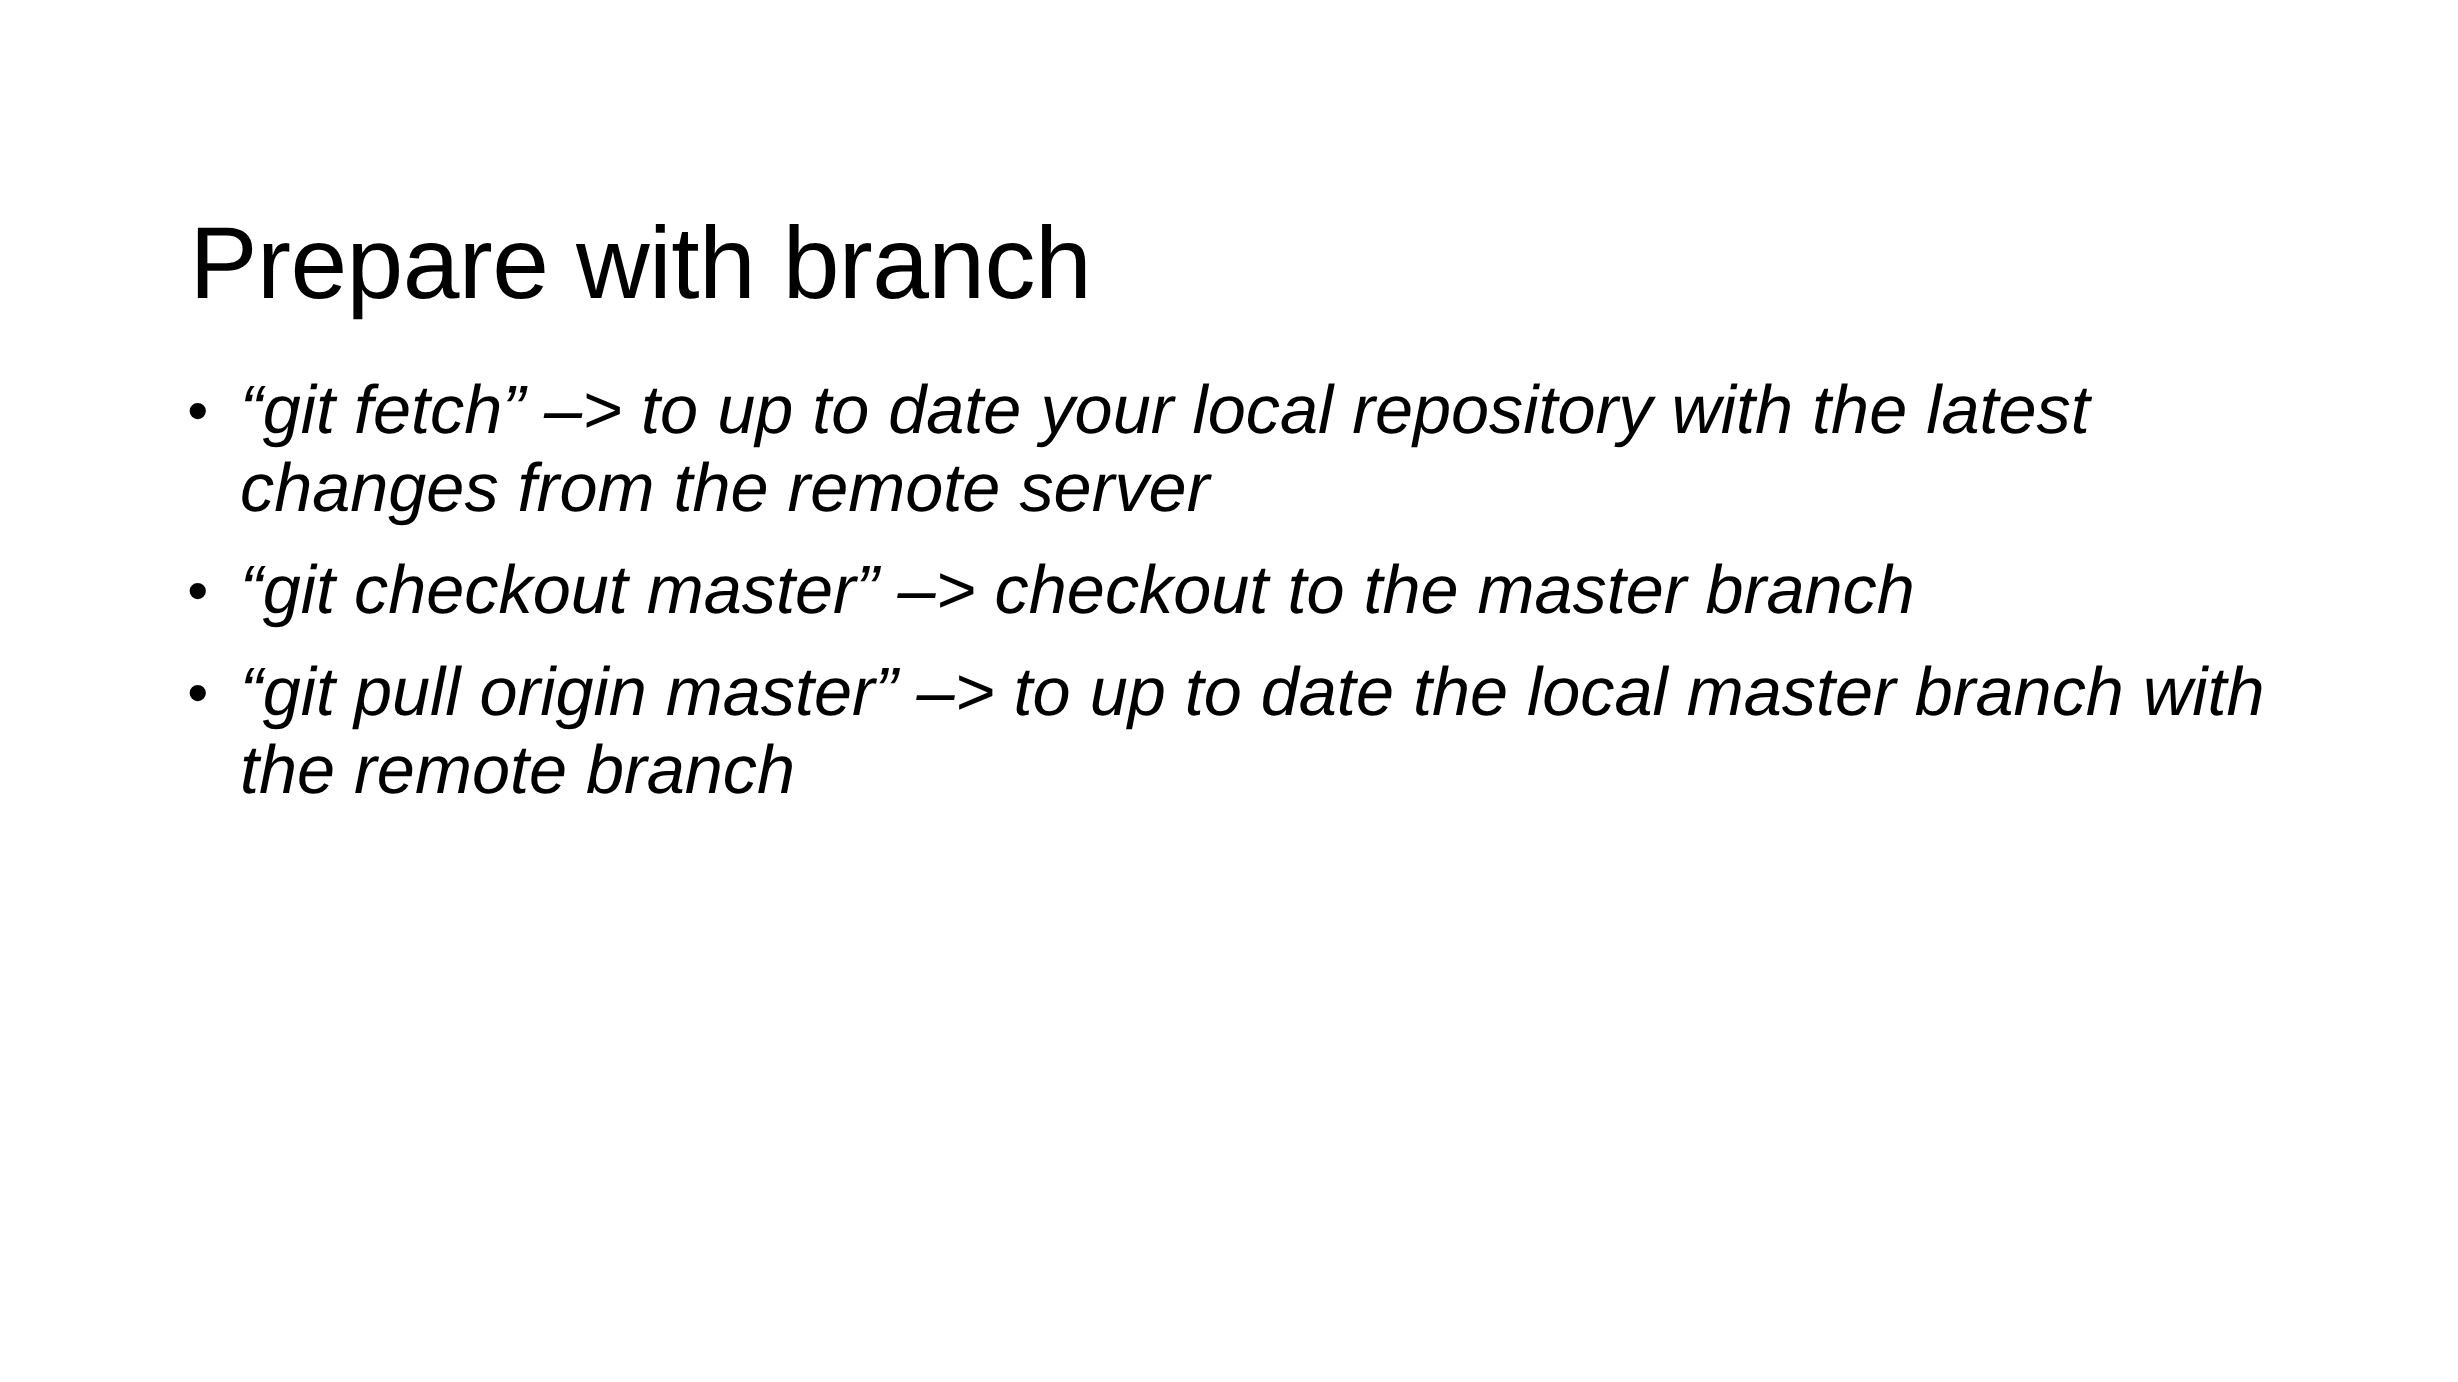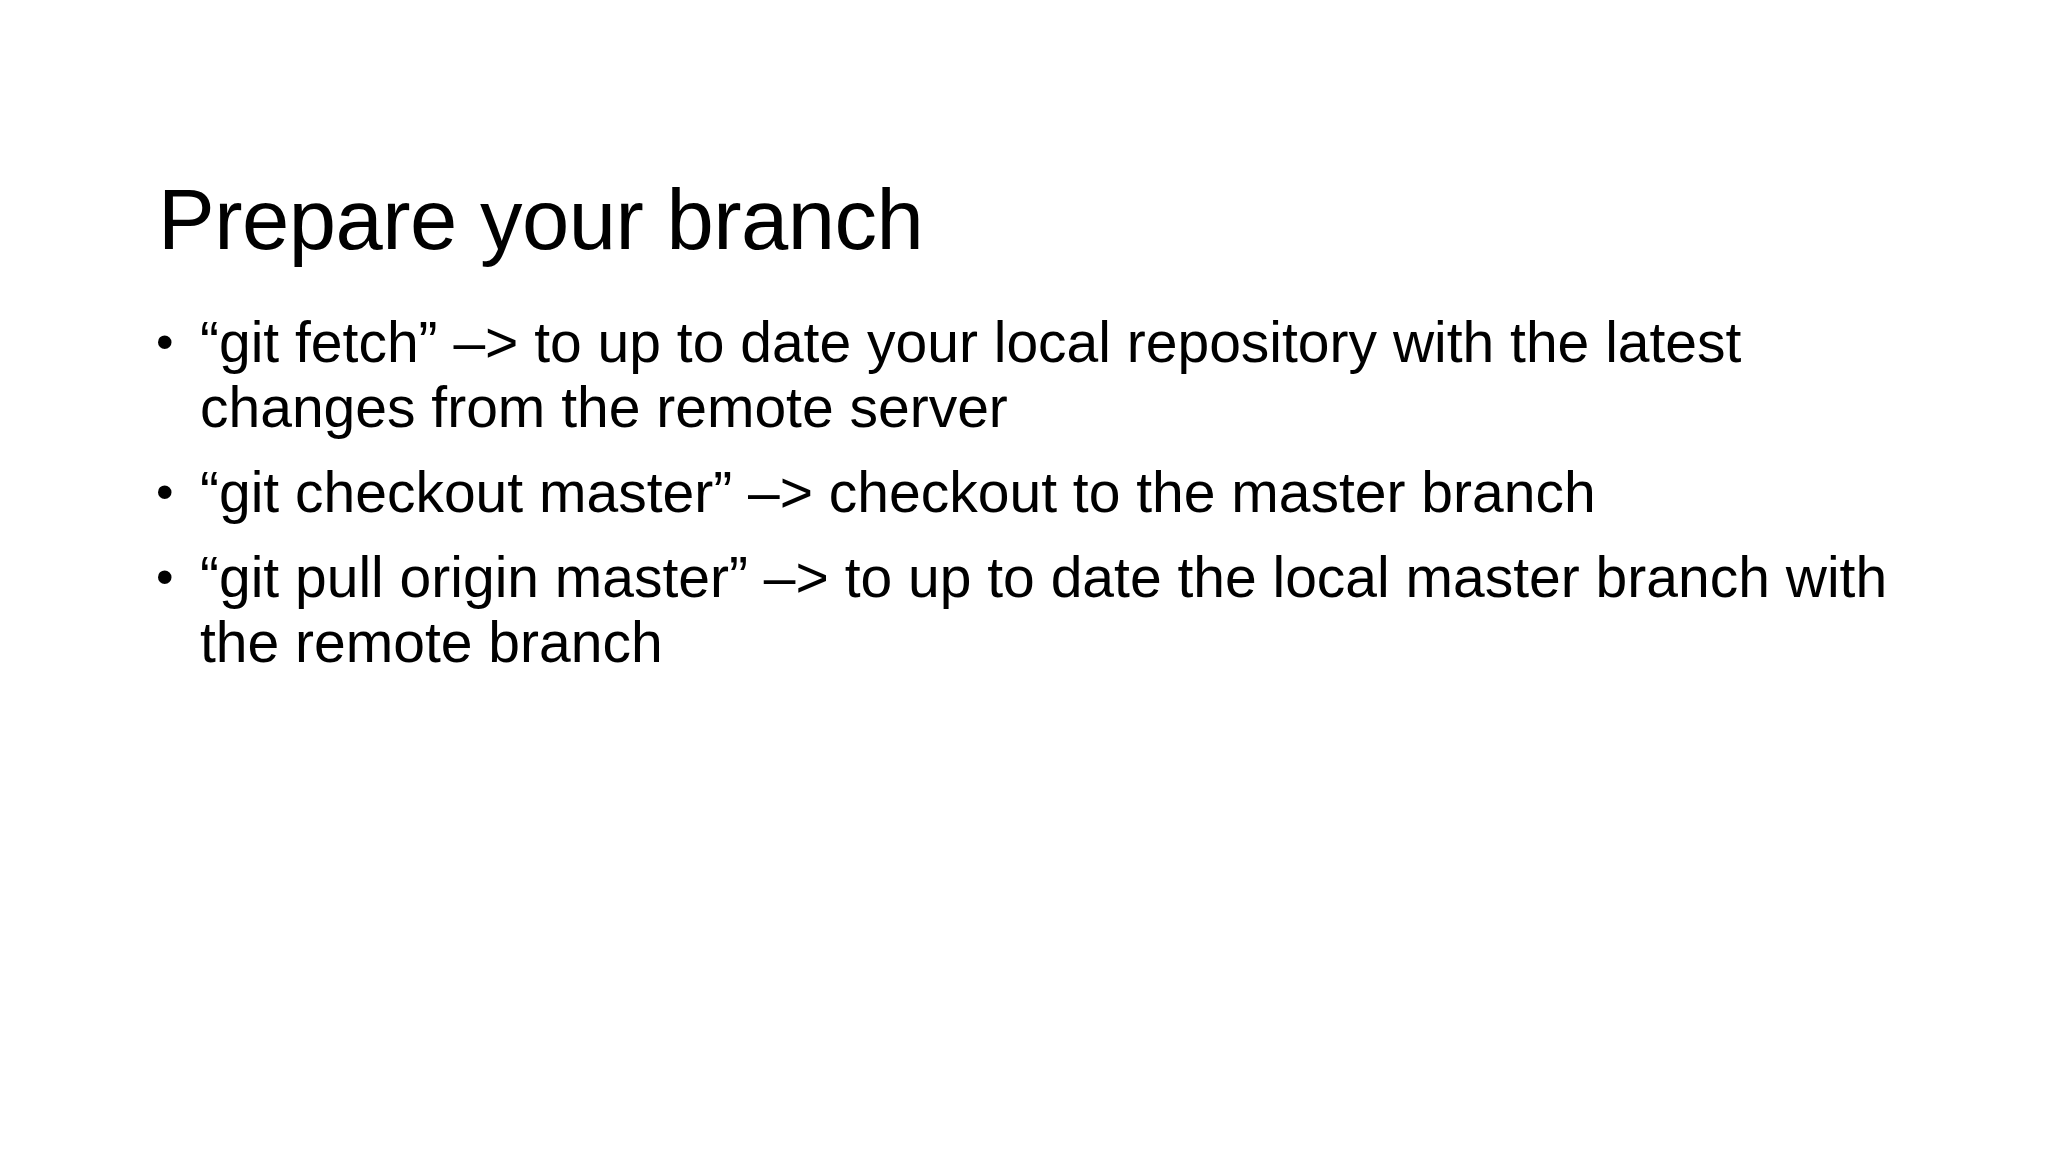--- a/index.html
+++ b/index.html
@@ -48,28 +48,29 @@
   }
   .bullet-marker {
     flex: 0 0 44px;
     width: 44px;
     font-size: 50px;
     line-height: 65px;
   }
   .bullet-text {
     flex: 1 1 auto;
     white-space: pre-line;
+    font-style: italic;
   }
 </style>
 </head>
 <body>
 
 <div class="slide">
 
-  <h1 class="slide-title">Prepare your branch</h1>
+  <h1 class="slide-title">Prepare with branch</h1>
 
   <ul class="bullet-list">
 
     <li class="bullet-item">
       <span class="bullet-marker">•</span>
       <span class="bullet-text">“git fetch” –&gt; to up to date your local repository with the latest
 changes from the remote server</span>
     </li>
 
     <li class="bullet-item">

